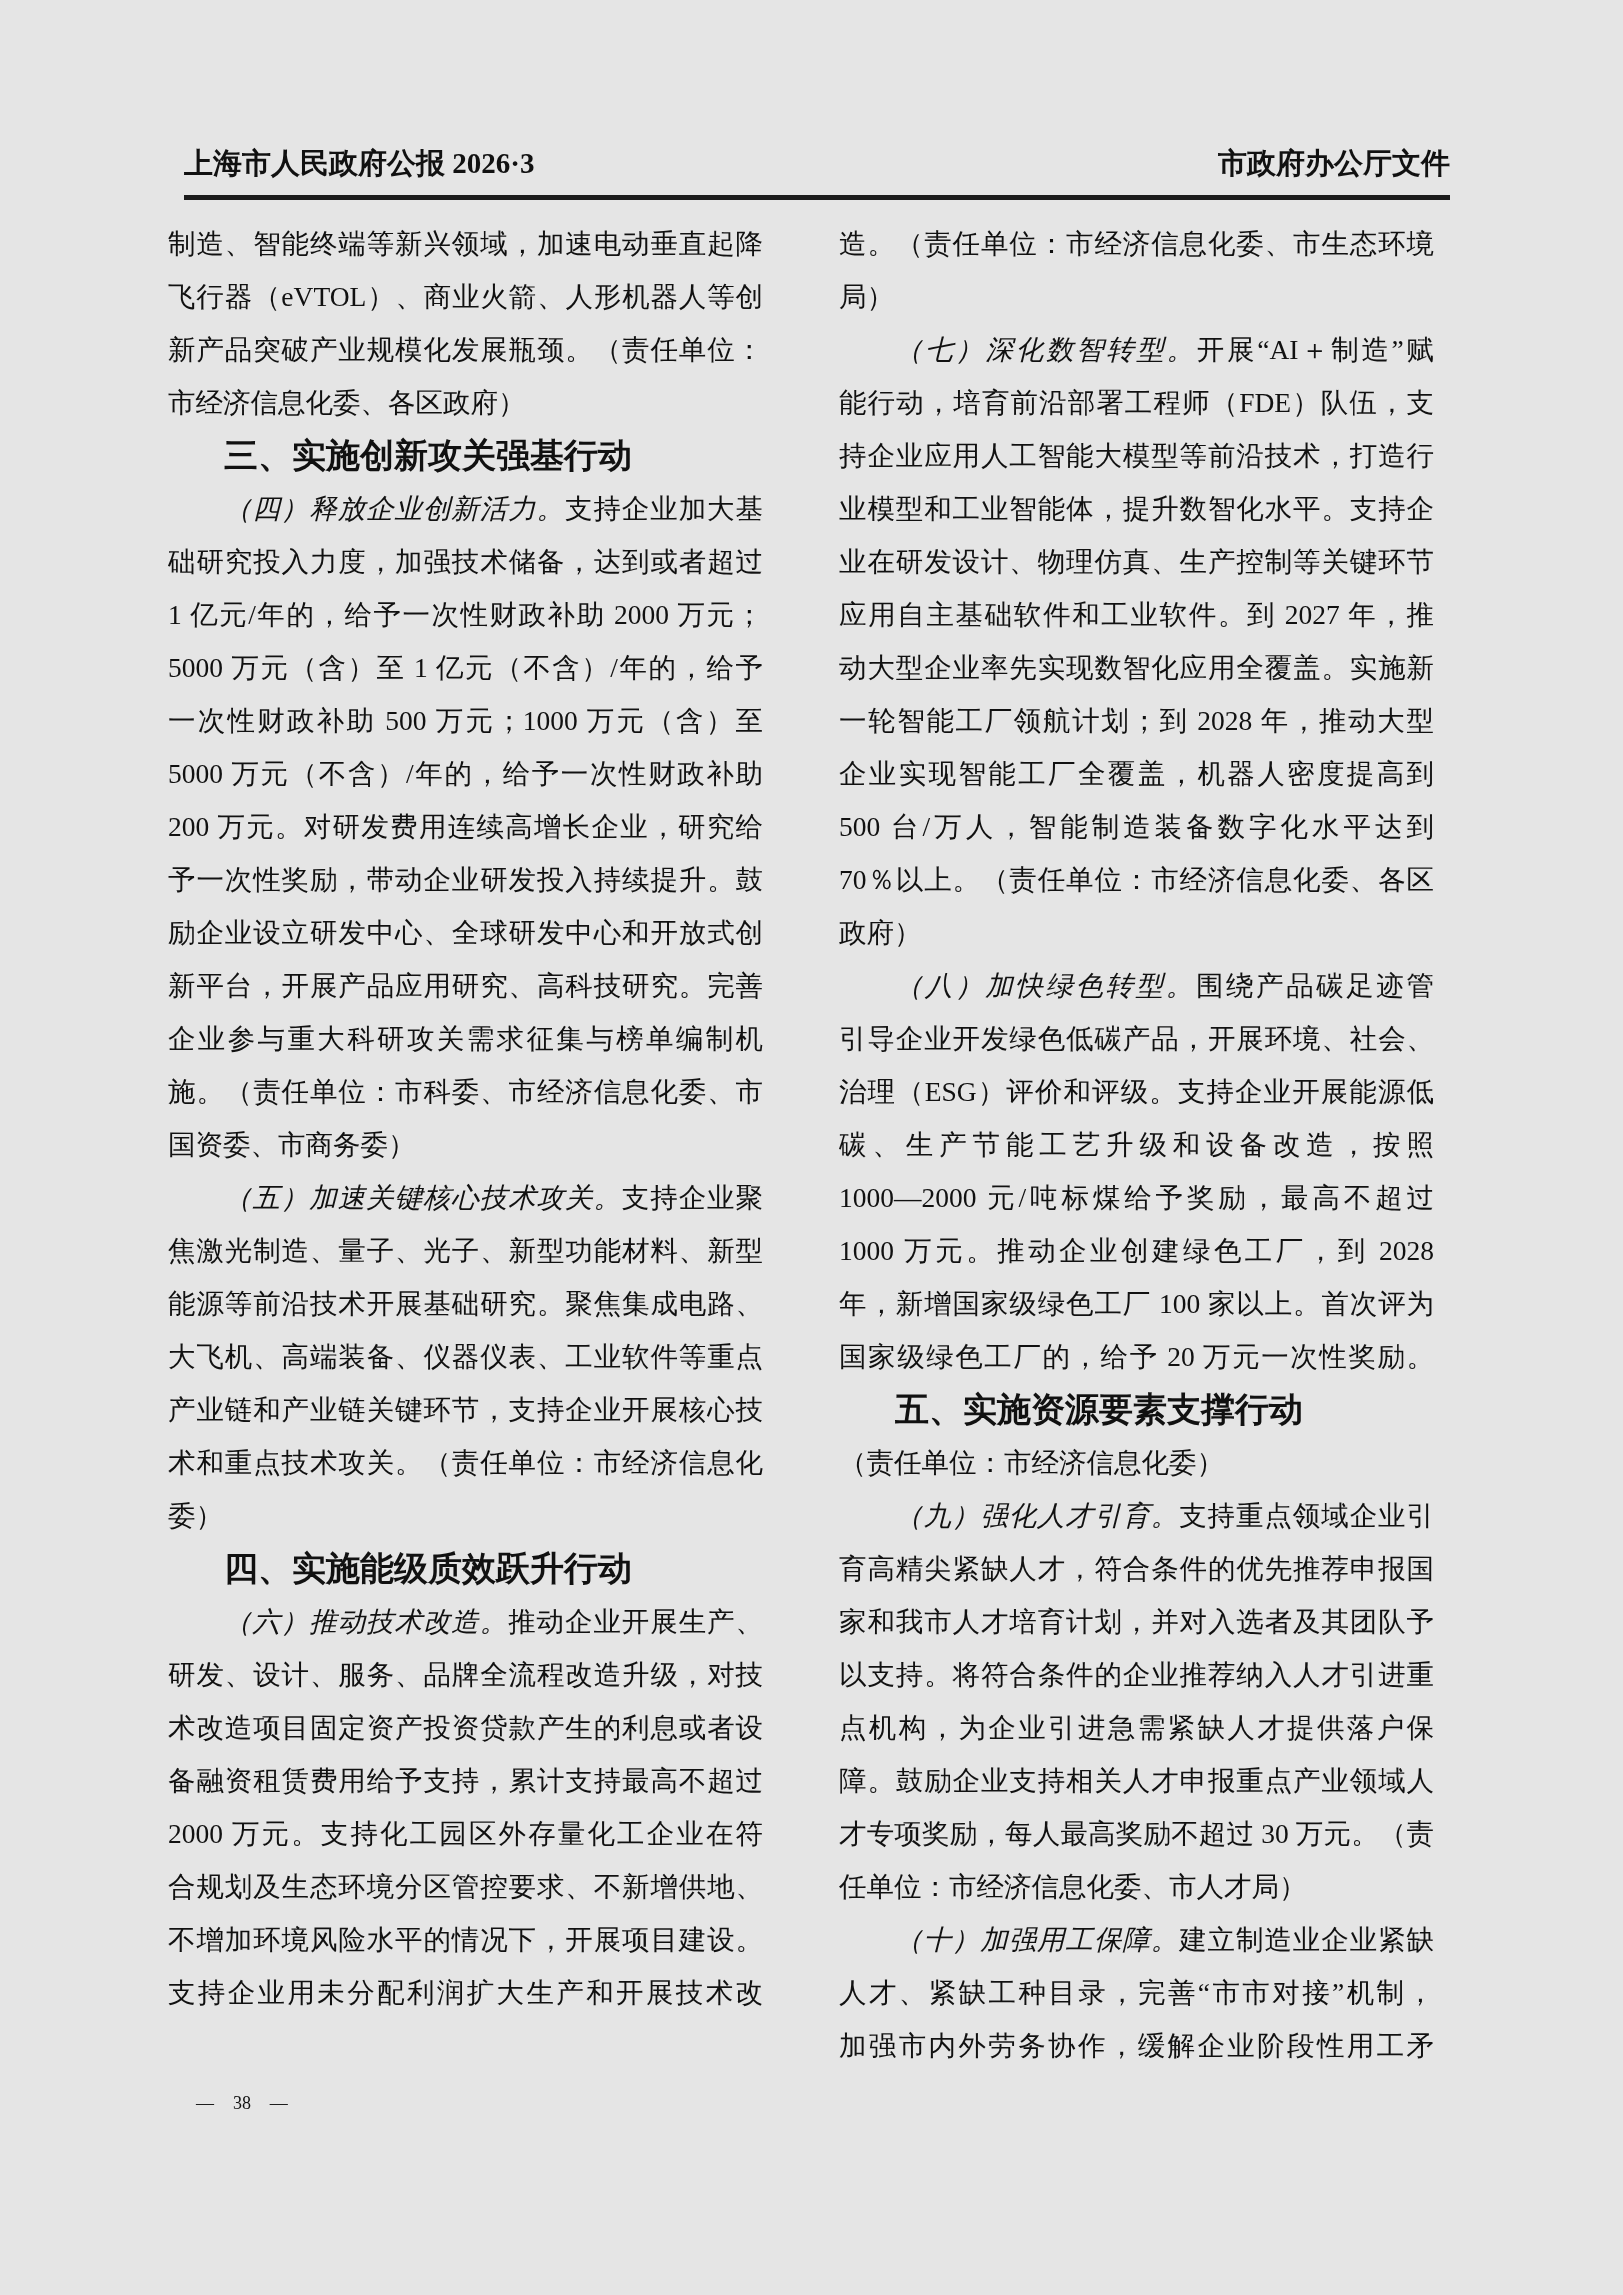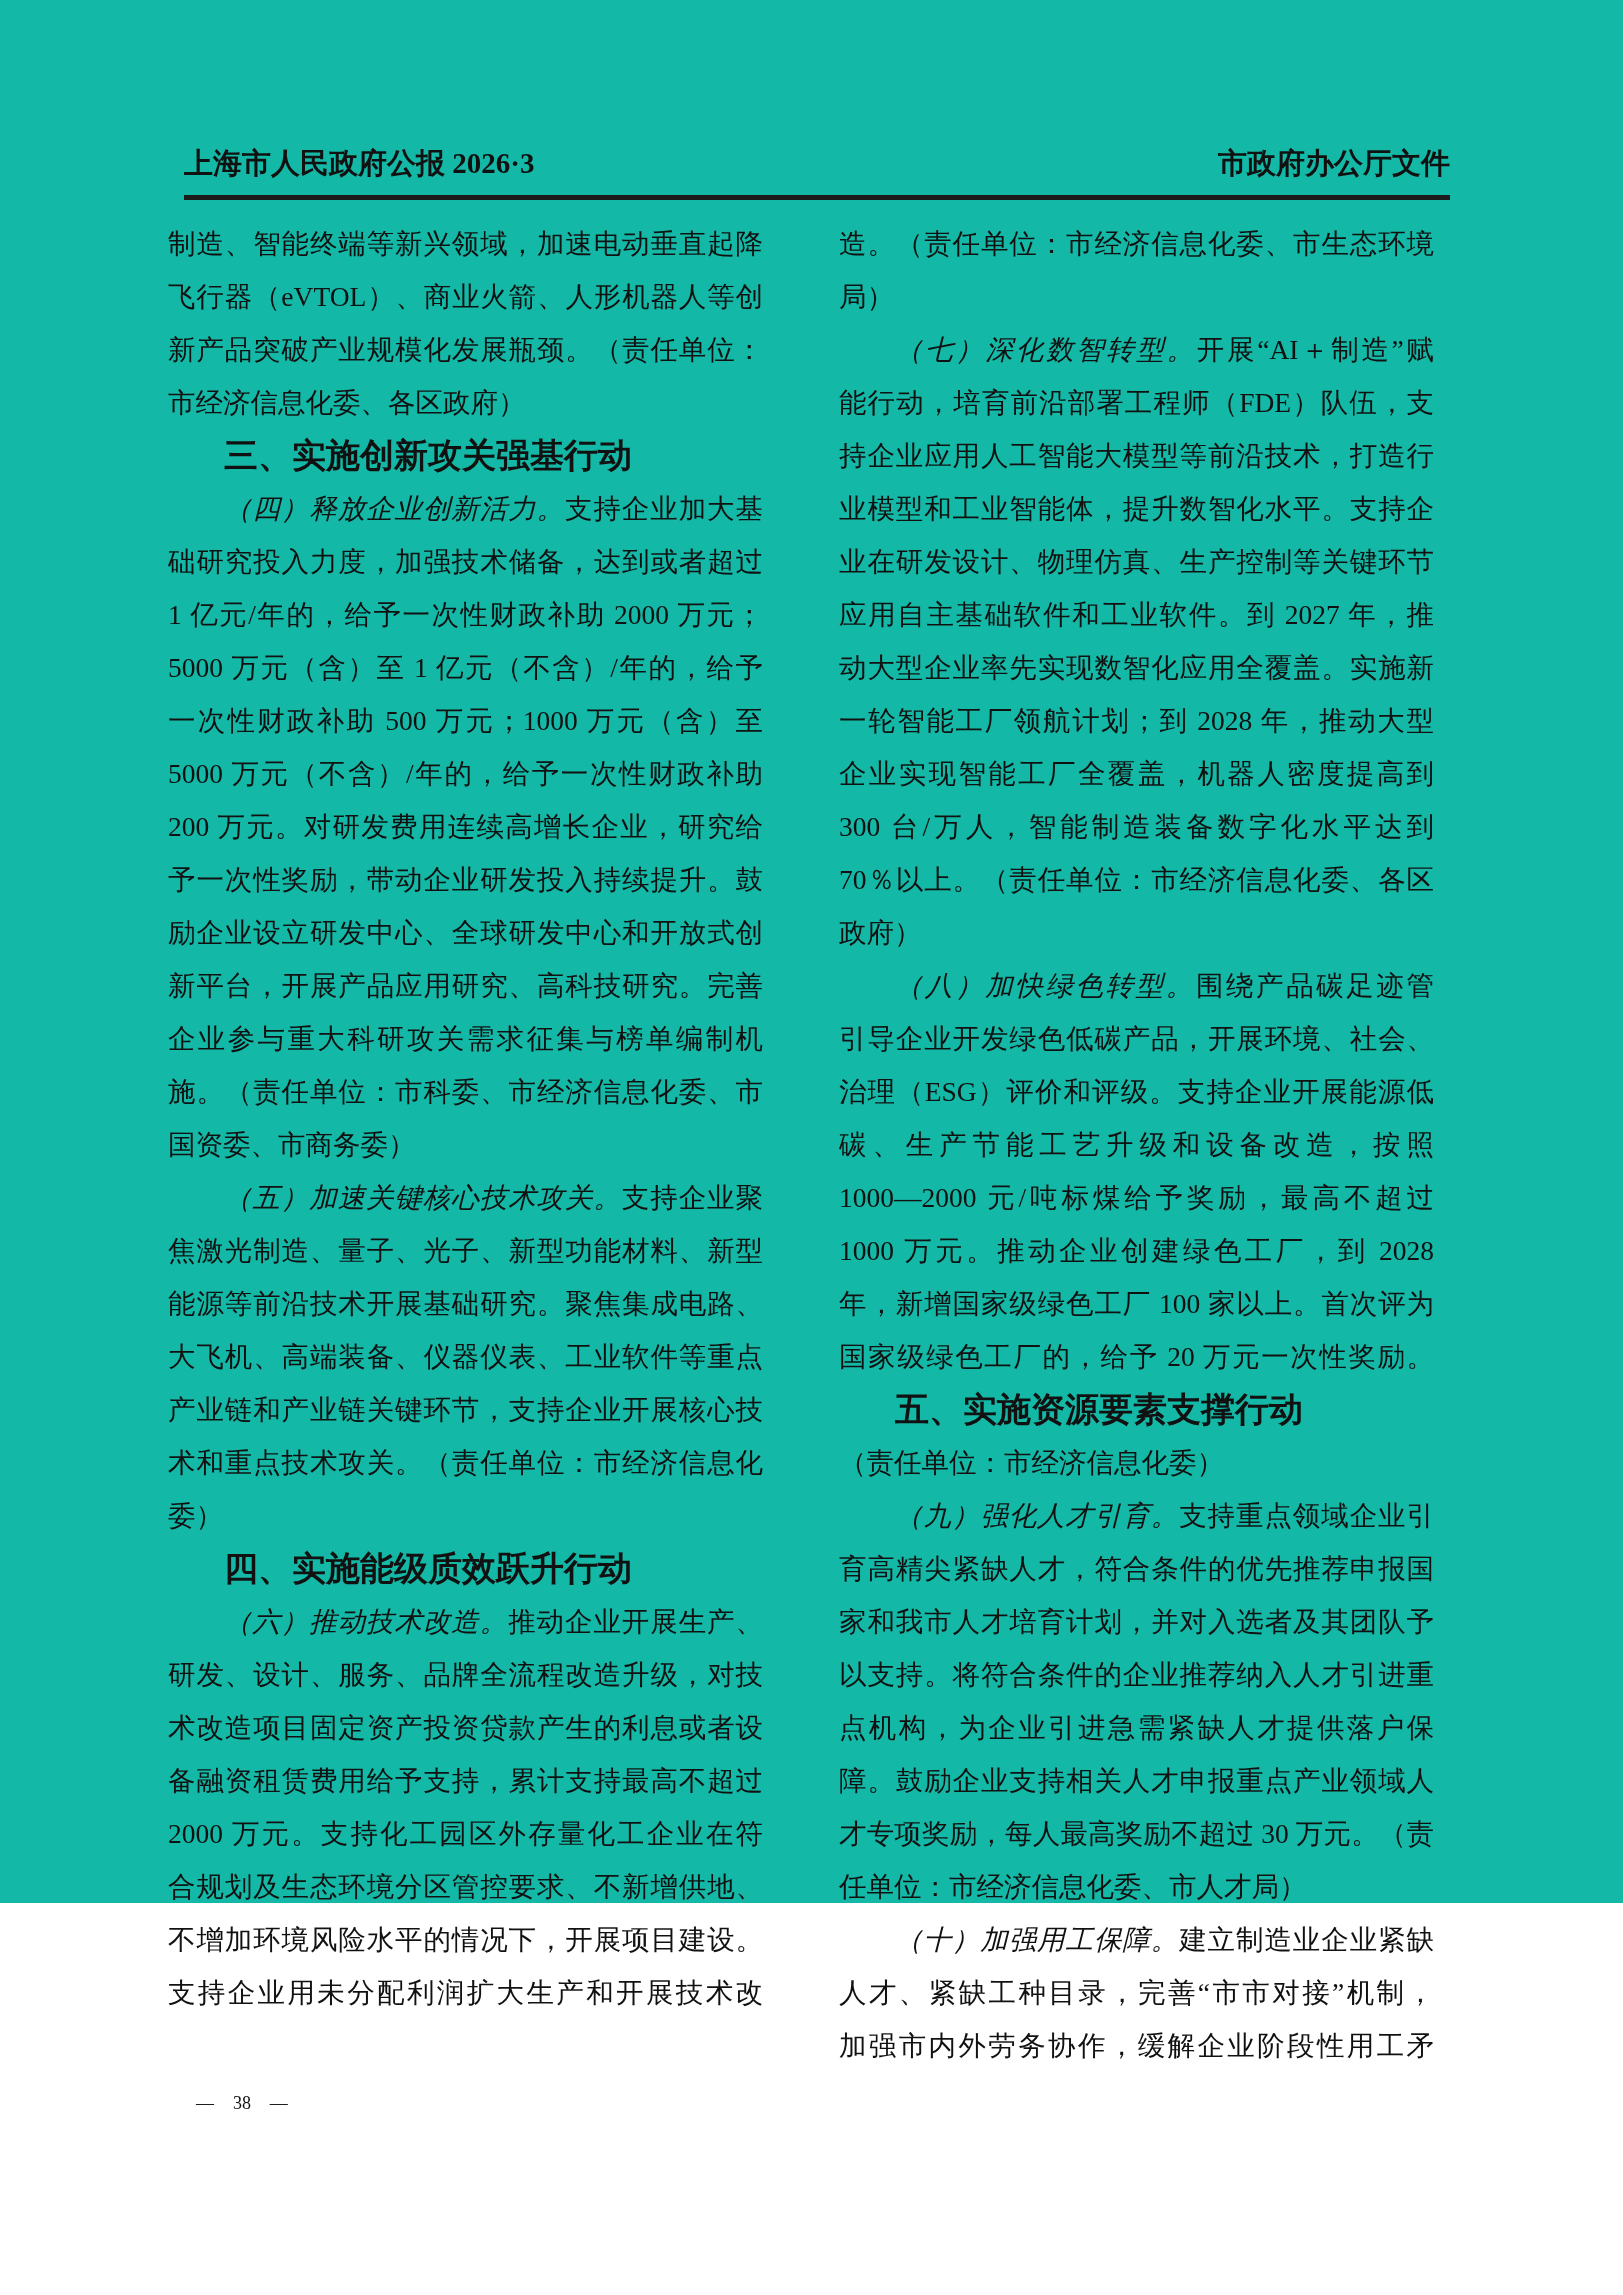--- a/index.html
+++ b/index.html
@@ -12,22 +12,22 @@
     height: 2295px;
     font-family: "Liberation Serif", "DejaVu Serif", serif;
     color: #111111;
     position: relative;
     overflow: hidden;
   }
   .page {
     position: absolute;
     left: 0; top: 0;
     width: 1623px;
-    height: 1903px;
-    background: #14b8a6;
+    height: 2295px;
+    background: #e5e5e5;
   }
   .page-header {
     position: absolute;
     left: 184px;
     top: 144px;
     width: 1266px;
     height: 38px;
     font-size: 29px;
     line-height: 38px;
     font-weight: bold;
@@ -138,21 +138,21 @@
         <div class="line">局）</div>
         <div class="line indent justify"><span class="kai">（七）深化数智转型。</span>开展“AI＋制造”赋</div>
         <div class="line justify">能行动，培育前沿部署工程师（FDE）队伍，支</div>
         <div class="line justify">持企业应用人工智能大模型等前沿技术，打造行</div>
         <div class="line justify">业模型和工业智能体，提升数智化水平。支持企</div>
         <div class="line justify">业在研发设计、物理仿真、生产控制等关键环节</div>
         <div class="line justify">应用自主基础软件和工业软件。到 2027 年，推</div>
         <div class="line justify">动大型企业率先实现数智化应用全覆盖。实施新</div>
         <div class="line justify">一轮智能工厂领航计划；到 2028 年，推动大型</div>
         <div class="line justify">企业实现智能工厂全覆盖，机器人密度提高到</div>
-        <div class="line justify">300 台/万人，智能制造装备数字化水平达到</div>
+        <div class="line justify">500 台/万人，智能制造装备数字化水平达到</div>
         <div class="line justify">70％以上。（责任单位：市经济信息化委、各区</div>
         <div class="line">政府）</div>
         <div class="line indent justify"><span class="kai">（八）加快绿色转型。</span>围绕产品碳足迹管理，</div>
         <div class="line justify">引导企业开发绿色低碳产品，开展环境、社会、</div>
         <div class="line justify">治理（ESG）评价和评级。支持企业开展能源低</div>
         <div class="line justify">碳、生产节能工艺升级和设备改造，按照</div>
         <div class="line justify">1000—2000 元/吨标煤给予奖励，最高不超过</div>
         <div class="line justify">1000 万元。推动企业创建绿色工厂，到 2028</div>
         <div class="line justify">年，新增国家级绿色工厂 100 家以上。首次评为</div>
         <div class="line justify">国家级绿色工厂的，给予 20 万元一次性奖励。</div>

